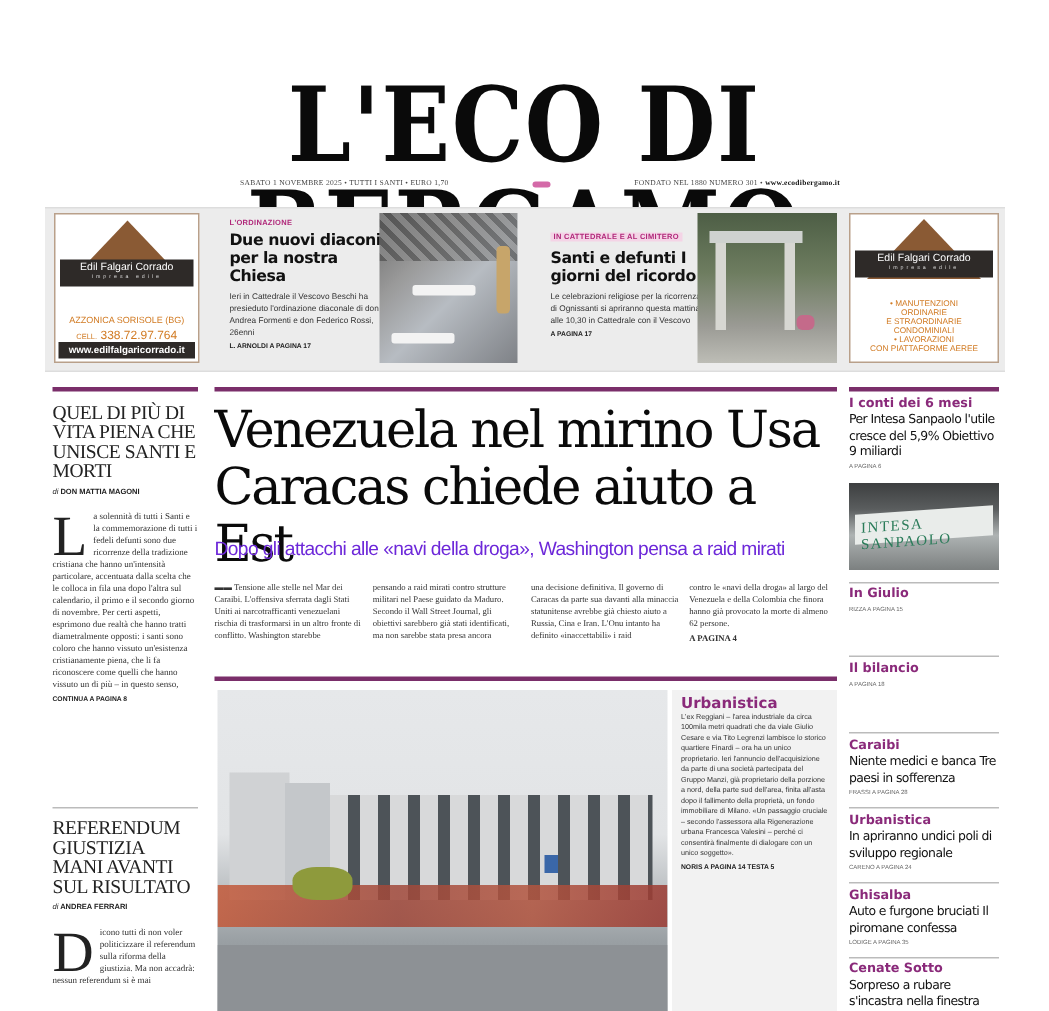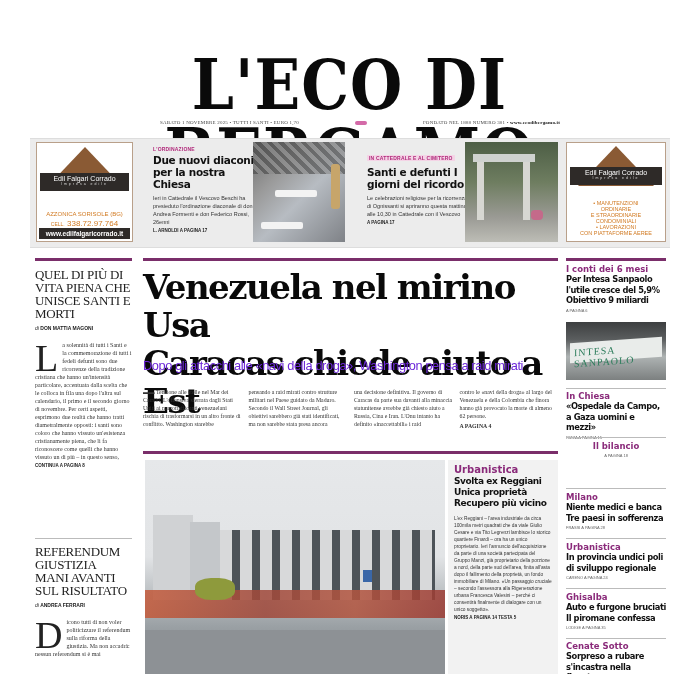--- a/index.html
+++ b/index.html
@@ -36,34 +36,34 @@
   .magbar { position: absolute; height: 3px; background: #7a2e6a; }
   .thinrule { position: absolute; height: 1px; background: #bbb; }
 
   .editorial { position: absolute; left: 35px; width: 97px; }
   .editorial h2 { font-family: "Liberation Serif", serif; font-weight: normal; font-size: 13px; line-height: 13px; color: #222; text-transform: uppercase; letter-spacing: -0.3px; }
   .editorial .byline { font-size: 5px; font-weight: bold; margin: 5px 0 2px; color: #222; }
   .editorial .byline i { font-weight: normal; }
   .editorial .body { font-family: "Liberation Serif", serif; font-size: 6px; line-height: 8px; color: #333; margin-top: 10px; text-align: left; }
   .dropcap { float: left; font-family: "Liberation Serif", serif; font-size: 38px; line-height: 30px; margin: 2px 4px 0 0; color: #222; }
 
-  .mainhead { position: absolute; left: 143px; top: 268px; width: 415px; font-family: "DejaVu Serif", serif; font-weight: bold;
+  .mainhead { position: absolute; left: 143px; top: 268px; width: 415px; font-family: "DejaVu Serif", serif; font-weight: normal;
     font-size: 34px; line-height: 38px; color: #0a0a0a; letter-spacing: -1.5px; }
   .subhead { position: absolute; left: 143px; top: 358px; width: 415px; font-size: 12.8px; color: #6d28d9; letter-spacing: -0.4px; }
   .cols { position: absolute; left: 143px; top: 388px; width: 415px; display: flex; gap: 7px; }
   .cols div { flex: 1; font-family: "Liberation Serif", serif; font-size: 5.8px; line-height: 8px; color: #333; }
 
   .sidebox { position: absolute; left: 448px; top: 460px; width: 110px; background: #f2f2f2; padding: 4px 6px; height: 214px; }
   .sidebox .k { font-family: "DejaVu Sans", sans-serif; font-size: 10px; font-weight: bold; color: #8a2a7a; }
   .sidebox h4 { font-family: "DejaVu Sans", sans-serif; font-size: 9px; line-height: 11px; font-weight: bold; color: #111; margin: 1px 0 6px; letter-spacing: -0.4px; }
   .sidebox p { font-size: 4.8px; line-height: 7px; color: #333; }
 
   .rightcol { position: absolute; left: 566px; width: 100px; }
   .rk { font-family: "DejaVu Sans", sans-serif; font-size: 8.5px; font-weight: bold; color: #8a2a7a; }
-  .rh { font-family: "DejaVu Sans", sans-serif; font-size: 8.3px; line-height: 10.5px; font-weight: bold; color: #111; letter-spacing: -0.4px; }
+  .rh { font-family: "DejaVu Sans", sans-serif; font-size: 8.3px; line-height: 10.5px; font-weight: normal; color: #111; letter-spacing: -0.4px; }
   .rr { font-size: 4px; color: #666; margin-top: 2px; text-transform: uppercase; }
 </style>
 </head>
 <body>
 
 <div class="masthead">L'ECO DI BERGAMO</div>
 <div class="dateline">
   <span>SABATO 1 NOVEMBRE 2025 • TUTTI I SANTI • EURO 1,70</span>
   <span class="flag"></span>
   <span><span>FONDATO NEL 1880 NUMERO 301 • </span><b>www.ecodibergamo.it</b></span>
@@ -167,60 +167,58 @@
   <div style="position:absolute;left:45px;top:62px;width:30px;height:78px;background:#c4c7ca;"></div>
   <div style="position:absolute;left:75px;top:70px;width:215px;height:70px;background:repeating-linear-gradient(90deg,#d8d9da 0 12px,#4d5358 12px 20px);"></div>
   <div style="position:absolute;left:0;top:130px;width:300px;height:28px;background:linear-gradient(90deg,#c45a3a,#a0483a 40%,#b3553f 70%,#9b3a32);opacity:.85;"></div>
   <div style="position:absolute;left:50px;top:118px;width:40px;height:22px;background:#8e9a3c;border-radius:40%;"></div>
   <div style="position:absolute;left:0;top:170px;width:300px;height:44px;background:#8d9195;"></div>
   <div style="position:absolute;left:218px;top:110px;width:9px;height:12px;background:#3a67a8;"></div>
 </div>
 
 <div class="sidebox">
   <div class="k">Urbanistica</div>
-  <h4>Svolta ex Reggiani Unica proprietà Recupero più vicino</h4>
   <p>L'ex Reggiani – l'area industriale da circa 100mila metri quadrati che da viale Giulio Cesare e via Tito Legrenzi lambisce lo storico quartiere Finardi – ora ha un unico proprietario. Ieri l'annuncio dell'acquisizione da parte di una società partecipata del Gruppo Manzi, già proprietario della porzione a nord, della parte sud dell'area, finita all'asta dopo il fallimento della proprietà, un fondo immobiliare di Milano. «Un passaggio cruciale – secondo l'assessora alla Rigenerazione urbana Francesca Valesini – perché ci consentirà finalmente di dialogare con un unico soggetto».</p>
   <div class="ref">NORIS A PAGINA 14 TESTA 5</div>
 </div>
 
 <div class="magbar" style="left:566px;top:258px;width:100px;"></div>
 <div class="rightcol" style="top:264px;">
   <div class="rk">I conti dei 6 mesi</div>
   <div class="rh">Per Intesa Sanpaolo l'utile cresce del 5,9% Obiettivo 9 miliardi</div>
   <div class="rr">A PAGINA 6</div>
 </div>
 <div class="photo" style="left:566px;top:322px;width:100px;height:58px;background:linear-gradient(180deg,#3d3f40 0%,#5a5d5e 30%,#aeb3b3 60%,#7c8080 100%);">
   <div style="position:absolute;left:4px;top:18px;width:92px;height:20px;background:#e9ecea;transform:skewY(-4deg);"></div>
   <div style="position:absolute;left:8px;top:22px;font-family:'Liberation Serif',serif;font-size:10px;color:#2b7c5a;letter-spacing:1px;transform:skewY(-4deg);">INTESA SANPAOLO</div>
 </div>
 
 <div class="thinrule" style="left:566px;top:388px;width:100px;"></div>
 <div class="rightcol" style="top:391px;">
-  <div class="rk">In Chiesa</div>
-  <div class="rh">«Ospedale da Campo, a Gaza uomini e mezzi»</div>
+  <div class="rk">In Giulio</div>
   <div class="rr">RIZZA A PAGINA 15</div>
 </div>
 
 <div class="thinrule" style="left:566px;top:437px;width:100px;"></div>
-<div class="rightcol" style="top:441px;text-align:center;">
+<div class="rightcol" style="top:441px;">
   <div class="rk">Il bilancio</div>
   <div class="rr">A PAGINA 18</div>
 </div>
 
 <div class="thinrule" style="left:566px;top:488px;width:100px;"></div>
 <div class="rightcol" style="top:492px;">
-  <div class="rk">Milano</div>
+  <div class="rk">Caraibi</div>
   <div class="rh">Niente medici e banca Tre paesi in sofferenza</div>
   <div class="rr">FRASSI A PAGINA 28</div>
 </div>
 
 <div class="thinrule" style="left:566px;top:538px;width:100px;"></div>
 <div class="rightcol" style="top:542px;">
   <div class="rk">Urbanistica</div>
-  <div class="rh">In provincia undici poli di sviluppo regionale</div>
+  <div class="rh">In apriranno undici poli di sviluppo regionale</div>
   <div class="rr">CARENO A PAGINA 24</div>
 </div>
 
 <div class="thinrule" style="left:566px;top:588px;width:100px;"></div>
 <div class="rightcol" style="top:592px;">
   <div class="rk">Ghisalba</div>
   <div class="rh">Auto e furgone bruciati Il piromane confessa</div>
   <div class="rr">LODIGE A PAGINA 35</div>
 </div>
 

